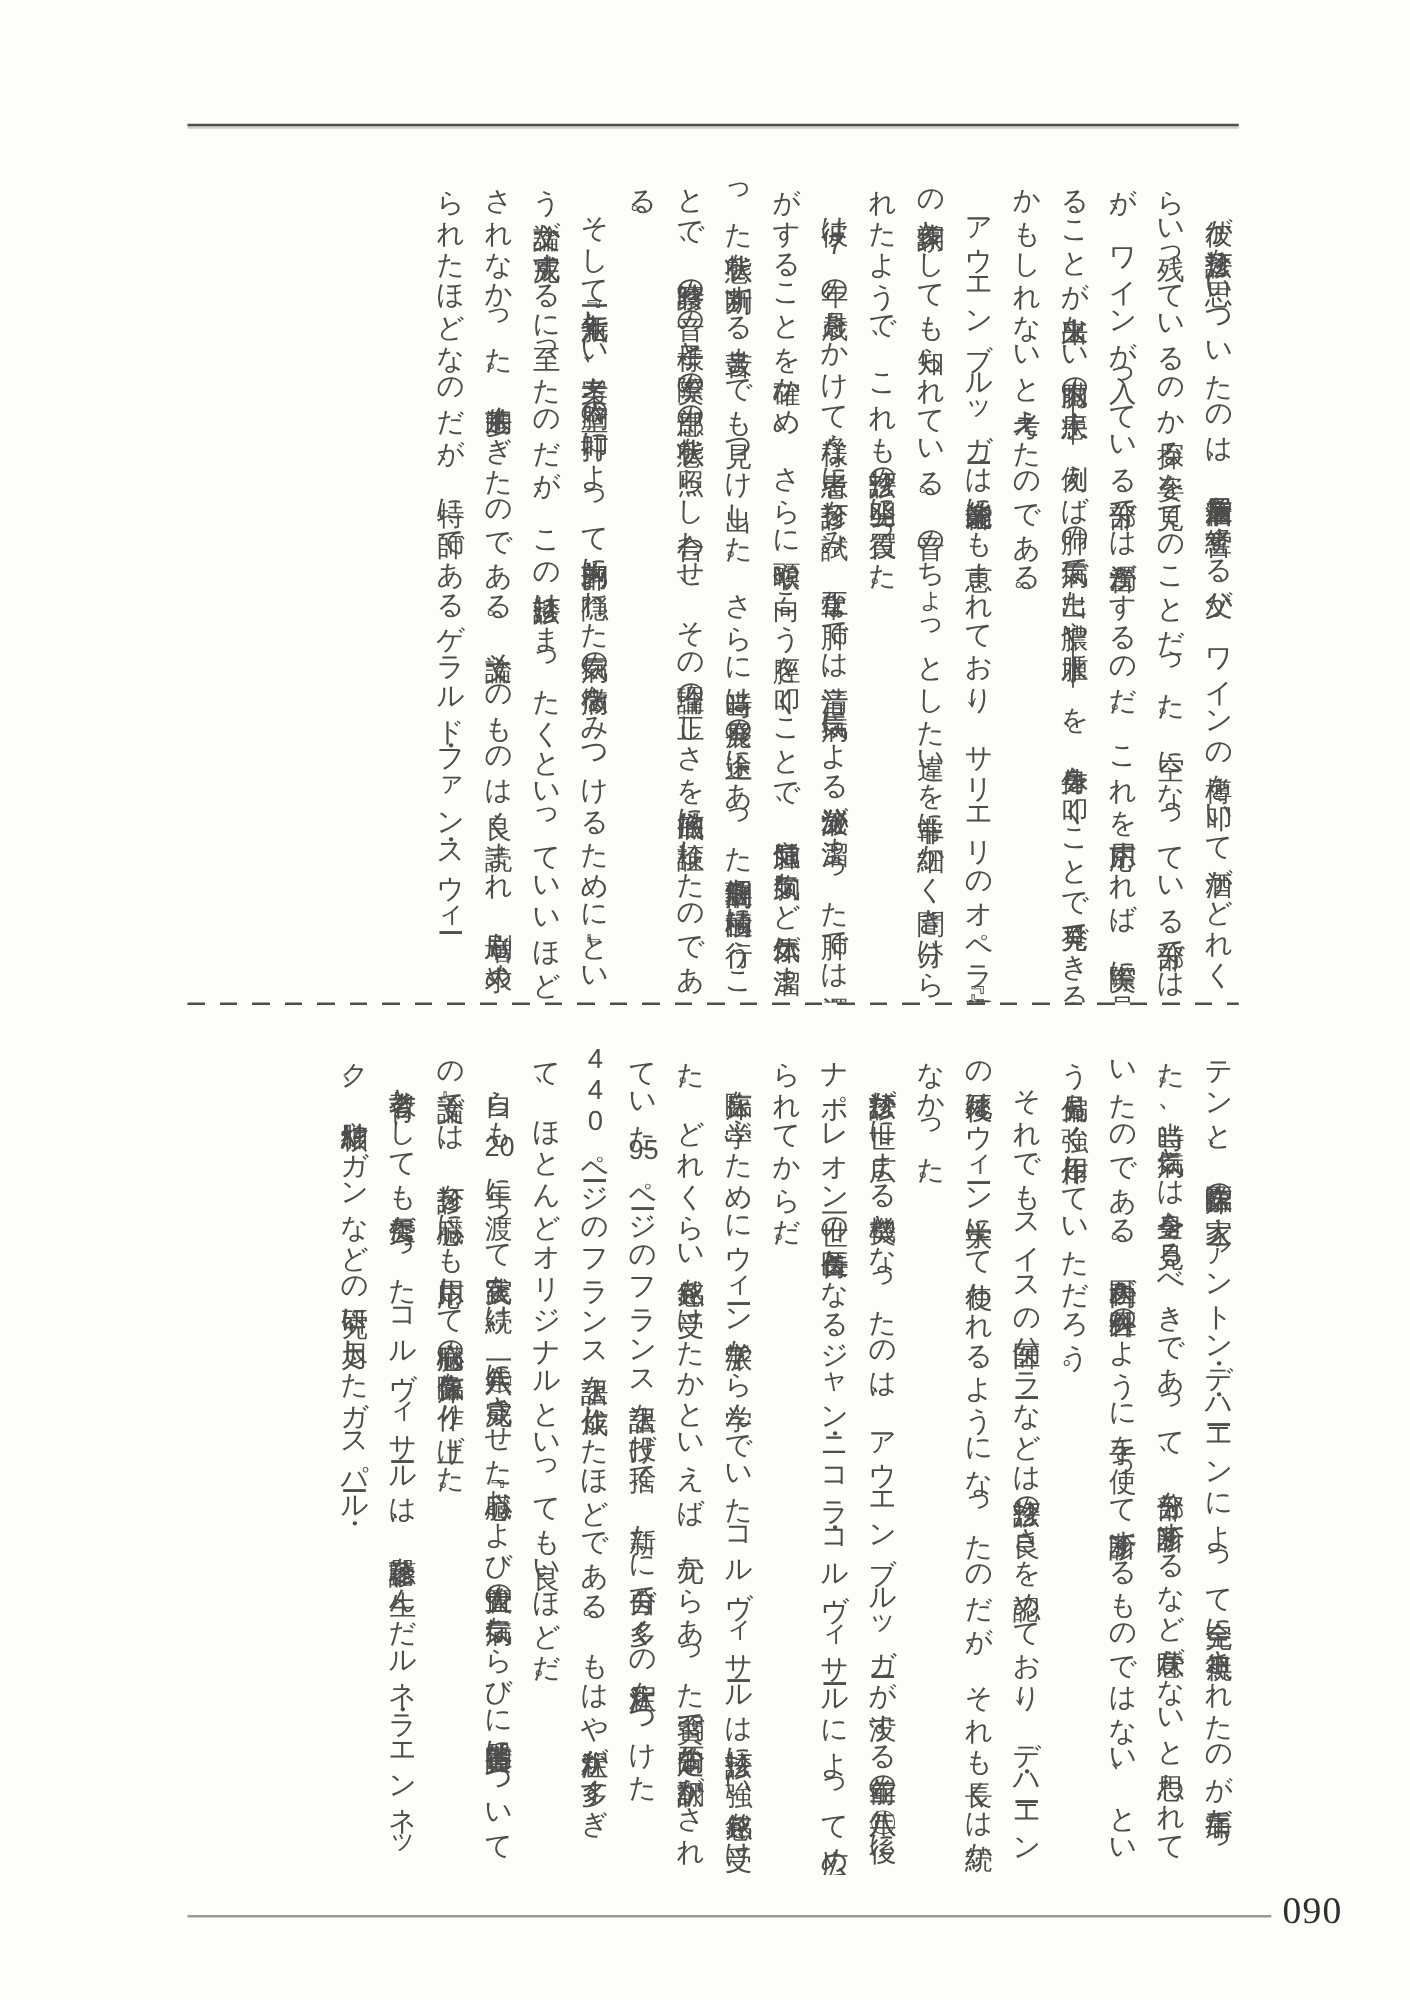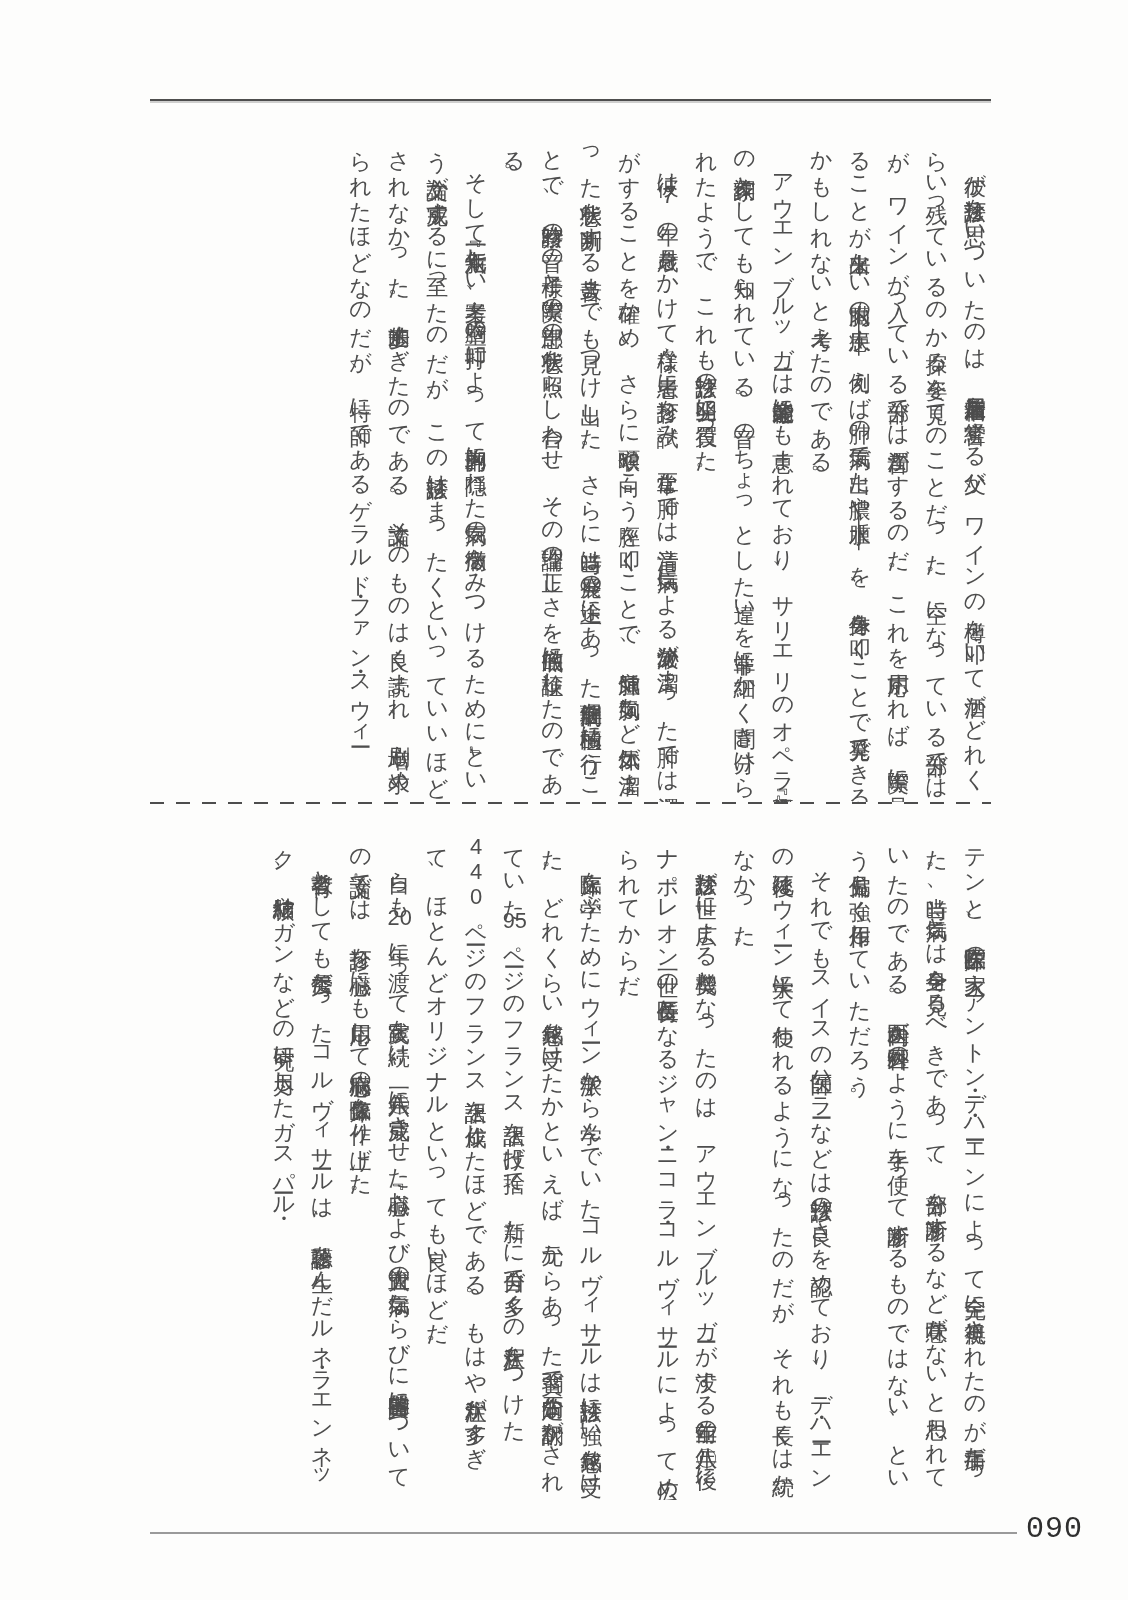--- a/index.html
+++ b/index.html
@@ -58,21 +58,21 @@
   .vtext p {
     margin: 0;
     padding: 0;
   }
   .tcy { text-combine-upright: all; }
   .upright { text-orientation: upright; }
   .page-number {
     position: absolute;
     left: 1026px;
     top: 1512px;
-    font-family: Liberation Mono, monospace;
+    font-family: Liberation Serif, serif;
     font-size: 30px;
     color: #2f2f2f;
     letter-spacing: 1px;
   }
 </style>
 </head>
 <body>
 
 <div class="page">
 

